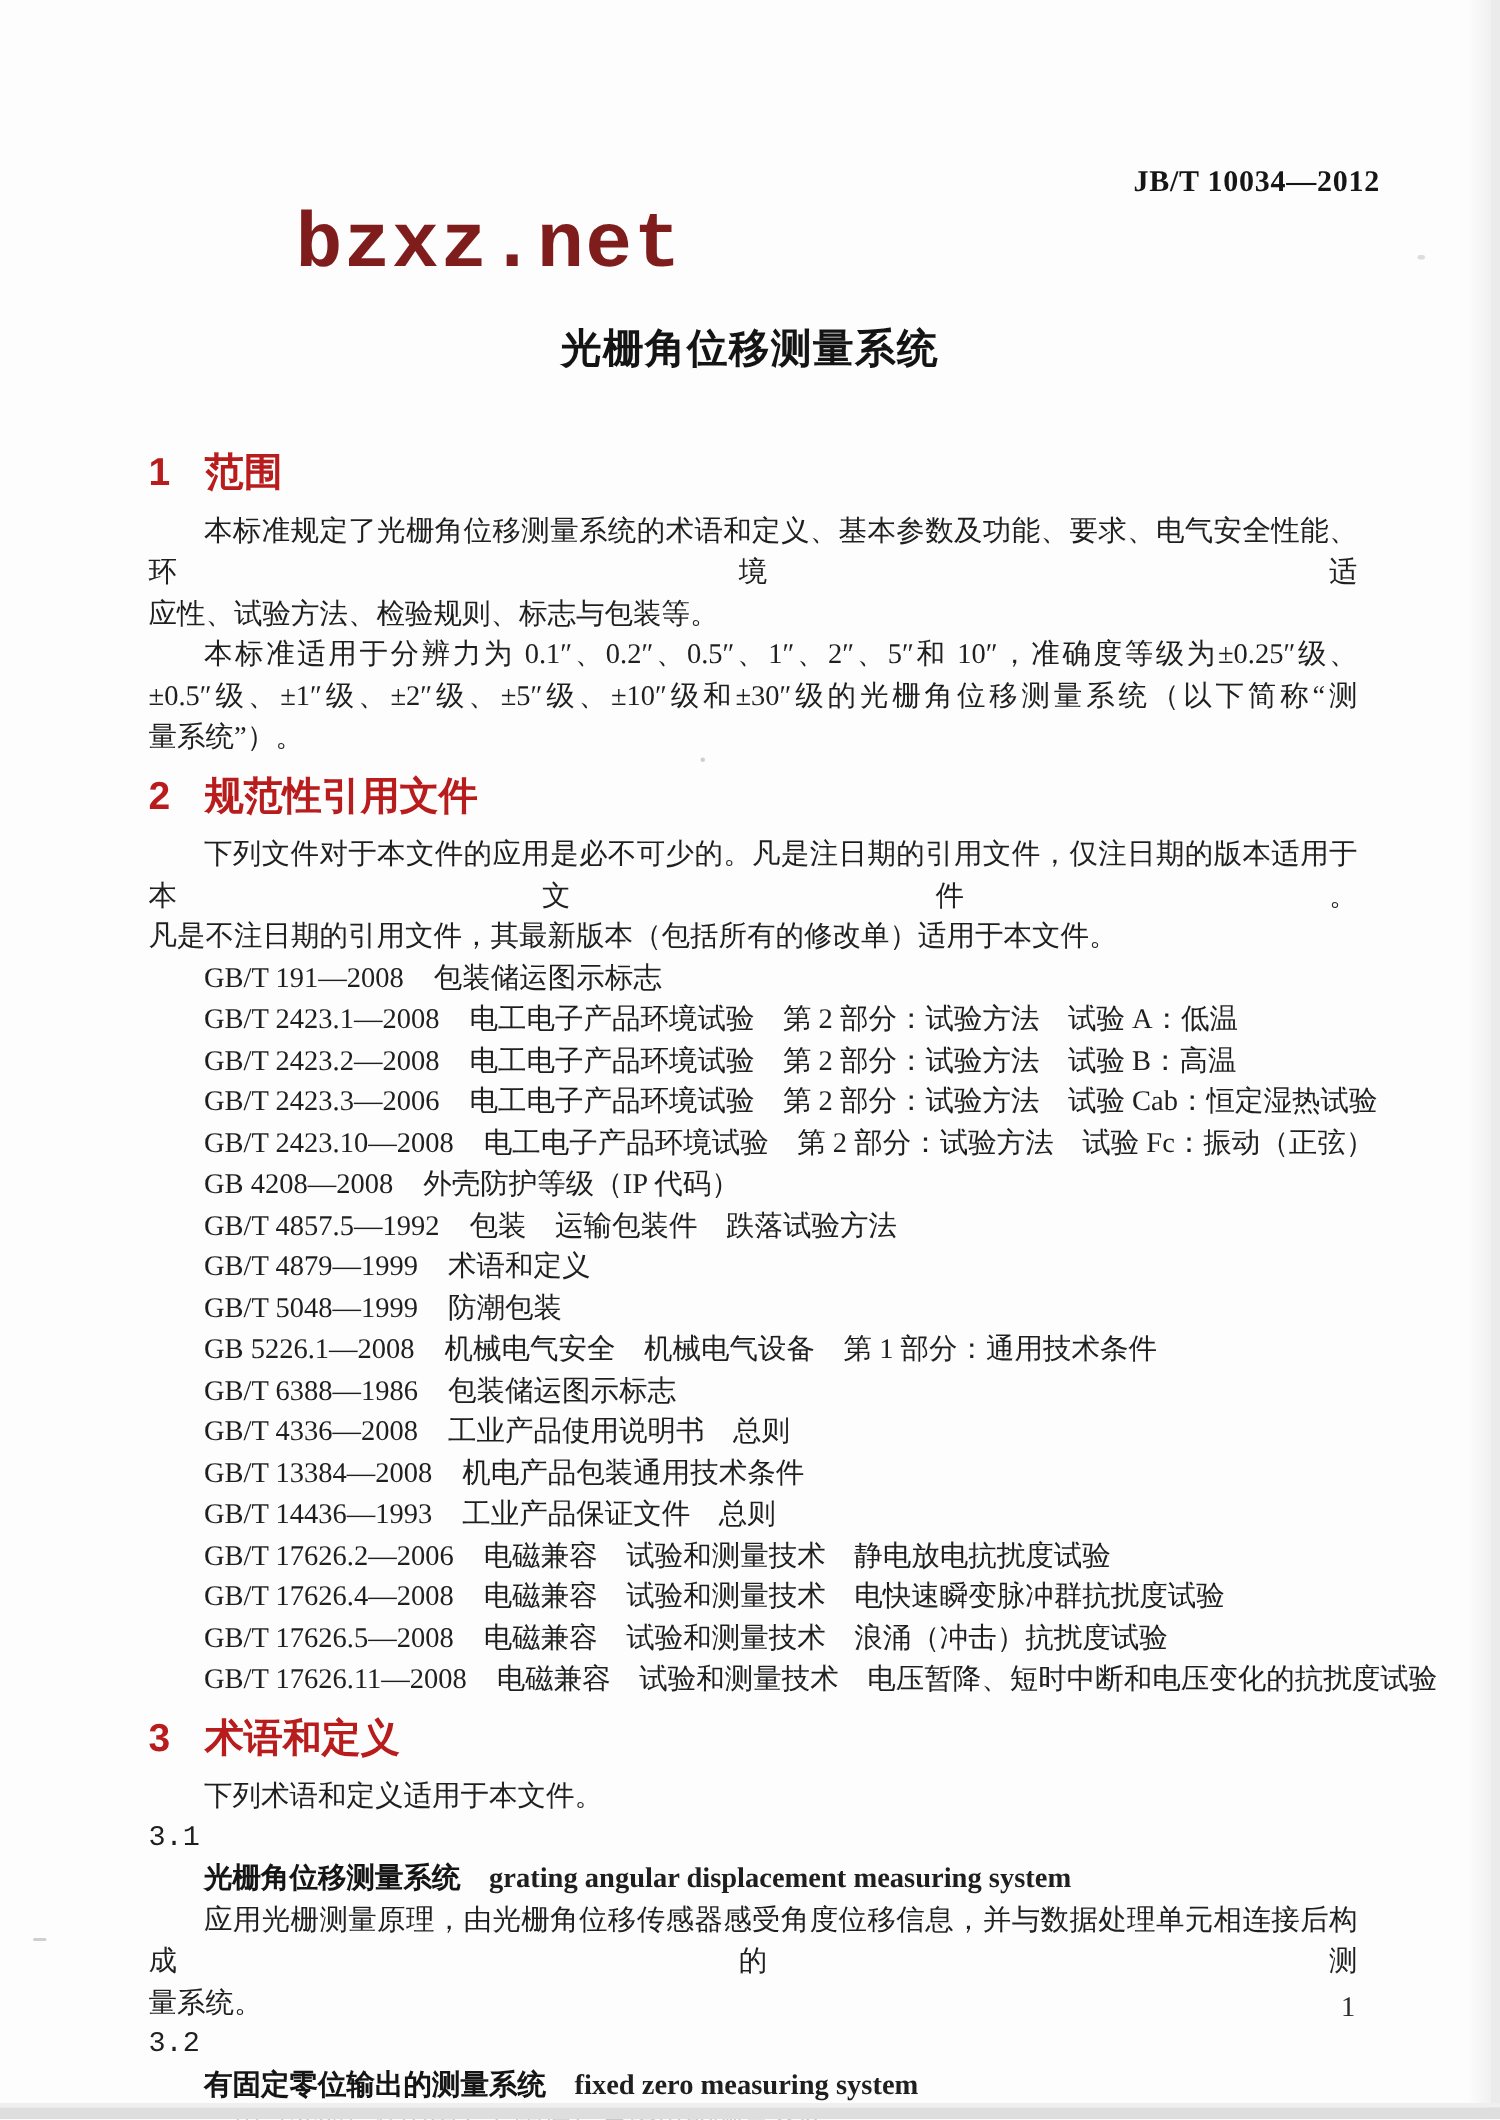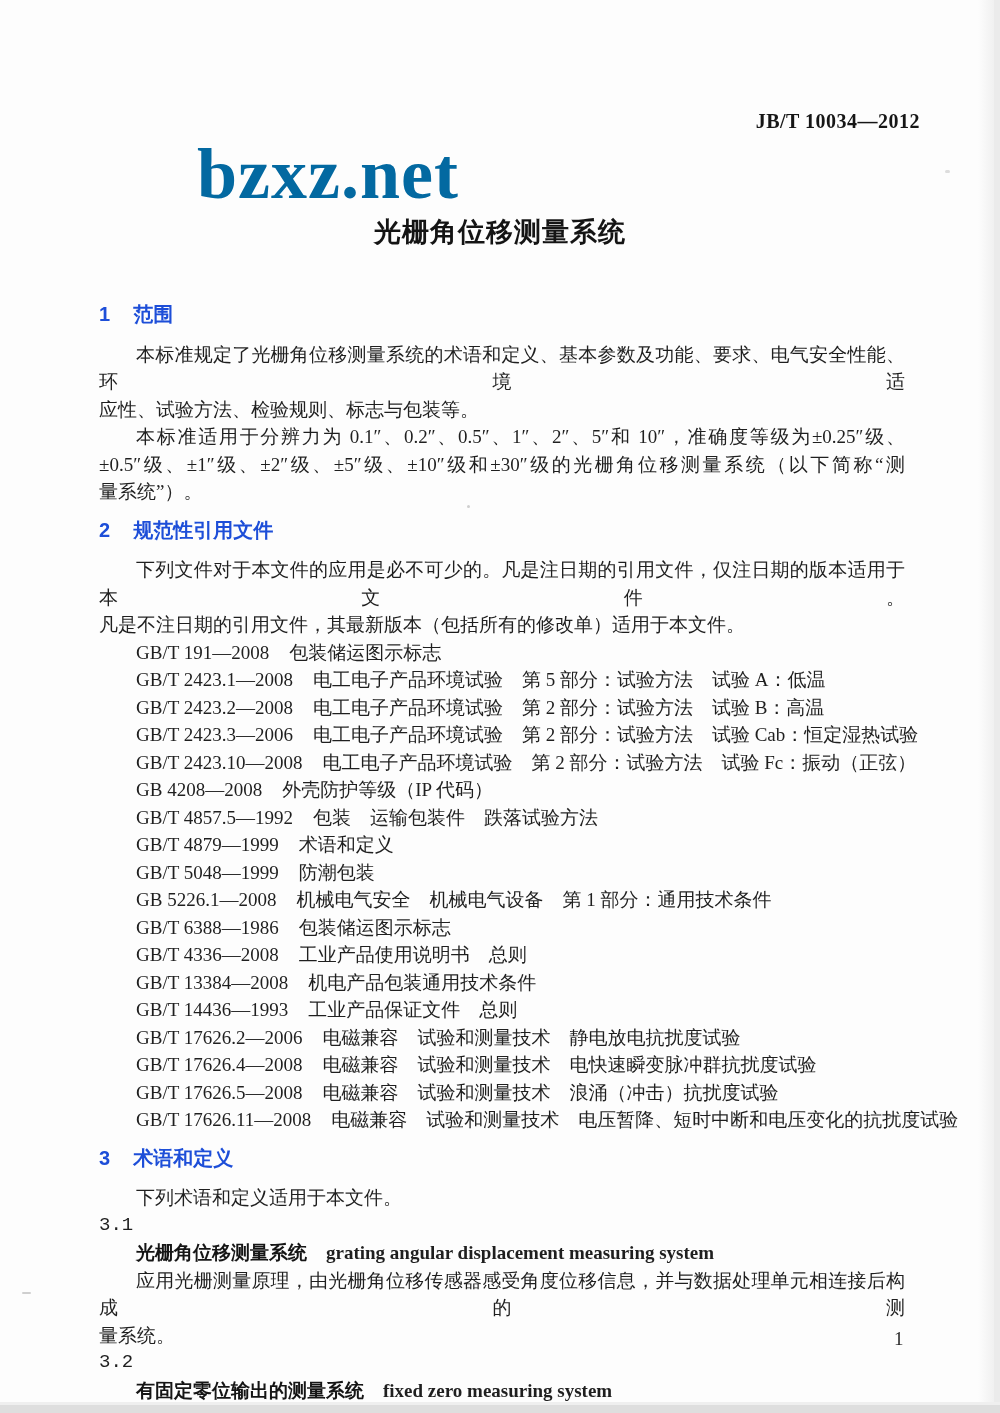--- a/index.html
+++ b/index.html
@@ -7,40 +7,40 @@
     position:relative;width:1000px;height:1413px;background:#fdfdfd;
     overflow:hidden;color:#1f1f1f;
     font-family:"Liberation Serif","DejaVu Serif",serif;
   }
   
   .doc-code{
     position:absolute;top:110px;right:80px;font-size:20px;font-weight:bold;
     letter-spacing:.5px;font-family:"Liberation Serif","DejaVu Serif",serif;color:#161616;
   }
   .watermark{
-    position:absolute;top:138px;left:197px;font-size:72px;line-height:1;
-    font-weight:bold;color:#0369a1;letter-spacing:1px;
-    font-family:Liberation Serif, serif;user-select:none;
+    position:absolute;top:138px;left:197px;font-size:52px;line-height:1;
+    font-weight:bold;color:#7f1d1d;letter-spacing:1px;
+    font-family:Liberation Mono, monospace;user-select:none;
   }
   .doc-title{
     position:absolute;top:214px;left:0;width:100%;text-align:center;
     font-size:27px;font-weight:bold;letter-spacing:1px;color:#141414;
     font-family:"Liberation Sans","DejaVu Sans",sans-serif;
   }
   .page-number{
     position:absolute;top:1328px;left:894px;font-size:19px;color:#2a2a2a;
   }
   
   .content{position:absolute;top:290px;left:99px;width:806px;}
   .line{font-size:19px;line-height:27.5px;white-space:nowrap;}
   .indent{text-indent:37px;}
   .fill{white-space:normal;text-align:justify;text-align-last:justify;}
   .sec-h{
     font-family:"Liberation Sans","DejaVu Sans",sans-serif;font-weight:bold;
-    font-size:20px;line-height:27.5px;margin:11px 0 12px;color:#1d4ed8;
+    font-size:26px;line-height:27.5px;margin:11px 0 12px;color:#b91c1c;
   }
   .sec-h .sec-label{margin-left:23px;}
   .ref-row{padding-left:37px;}
   .ref-code{margin-right:20px;}
   .term-no{font-family:Liberation Mono, monospace;}
   .term-line{padding-left:37px;font-weight:bold;}
   .term-zh{font-family:"Liberation Sans","DejaVu Sans",sans-serif;color:#151515;}
   .term-en{font-family:"Liberation Serif","DejaVu Serif",serif;margin-left:19px;}
   
   .edge-right{position:absolute;top:0;right:0;width:6px;height:100%;background:#ebebeb;}
@@ -69,21 +69,21 @@
     <div class="line">应性、试验方法、检验规则、标志与包装等。</div>
     <div class="line indent fill">本标准适用于分辨力为 0.1″、0.2″、0.5″、1″、2″、5″和 10″，准确度等级为±0.25″级、</div>
     <div class="line fill">±0.5″级、±1″级、±2″级、±5″级、±10″级和±30″级的光栅角位移测量系统（以下简称“测</div>
     <div class="line">量系统”）。</div>
 
     <div class="sec-h"><span class="sec-no">2</span><span class="sec-label">规范性引用文件</span></div>
     <div class="line indent fill">下列文件对于本文件的应用是必不可少的。凡是注日期的引用文件，仅注日期的版本适用于本文件。</div>
     <div class="line">凡是不注日期的引用文件，其最新版本（包括所有的修改单）适用于本文件。</div>
 
     <div class="line ref-row"><span class="ref-code">GB/T 191—2008</span><span class="ref-title">包装储运图示标志</span></div>
-    <div class="line ref-row"><span class="ref-code">GB/T 2423.1—2008</span><span class="ref-title">电工电子产品环境试验　第 5 部分：试验方法　试验 A：低温</span></div>
+    <div class="line ref-row"><span class="ref-code">GB/T 2423.1—2008</span><span class="ref-title">电工电子产品环境试验　第 2 部分：试验方法　试验 A：低温</span></div>
     <div class="line ref-row"><span class="ref-code">GB/T 2423.2—2008</span><span class="ref-title">电工电子产品环境试验　第 2 部分：试验方法　试验 B：高温</span></div>
     <div class="line ref-row"><span class="ref-code">GB/T 2423.3—2006</span><span class="ref-title">电工电子产品环境试验　第 2 部分：试验方法　试验 Cab：恒定湿热试验</span></div>
     <div class="line ref-row"><span class="ref-code">GB/T 2423.10—2008</span><span class="ref-title">电工电子产品环境试验　第 2 部分：试验方法　试验 Fc：振动（正弦）</span></div>
     <div class="line ref-row"><span class="ref-code">GB 4208—2008</span><span class="ref-title">外壳防护等级（IP 代码）</span></div>
     <div class="line ref-row"><span class="ref-code">GB/T 4857.5—1992</span><span class="ref-title">包装　运输包装件　跌落试验方法</span></div>
     <div class="line ref-row"><span class="ref-code">GB/T 4879—1999</span><span class="ref-title">术语和定义</span></div>
     <div class="line ref-row"><span class="ref-code">GB/T 5048—1999</span><span class="ref-title">防潮包装</span></div>
     <div class="line ref-row"><span class="ref-code">GB 5226.1—2008</span><span class="ref-title">机械电气安全　机械电气设备　第 1 部分：通用技术条件</span></div>
     <div class="line ref-row"><span class="ref-code">GB/T 6388—1986</span><span class="ref-title">包装储运图示标志</span></div>
     <div class="line ref-row"><span class="ref-code">GB/T 4336—2008</span><span class="ref-title">工业产品使用说明书　总则</span></div>

